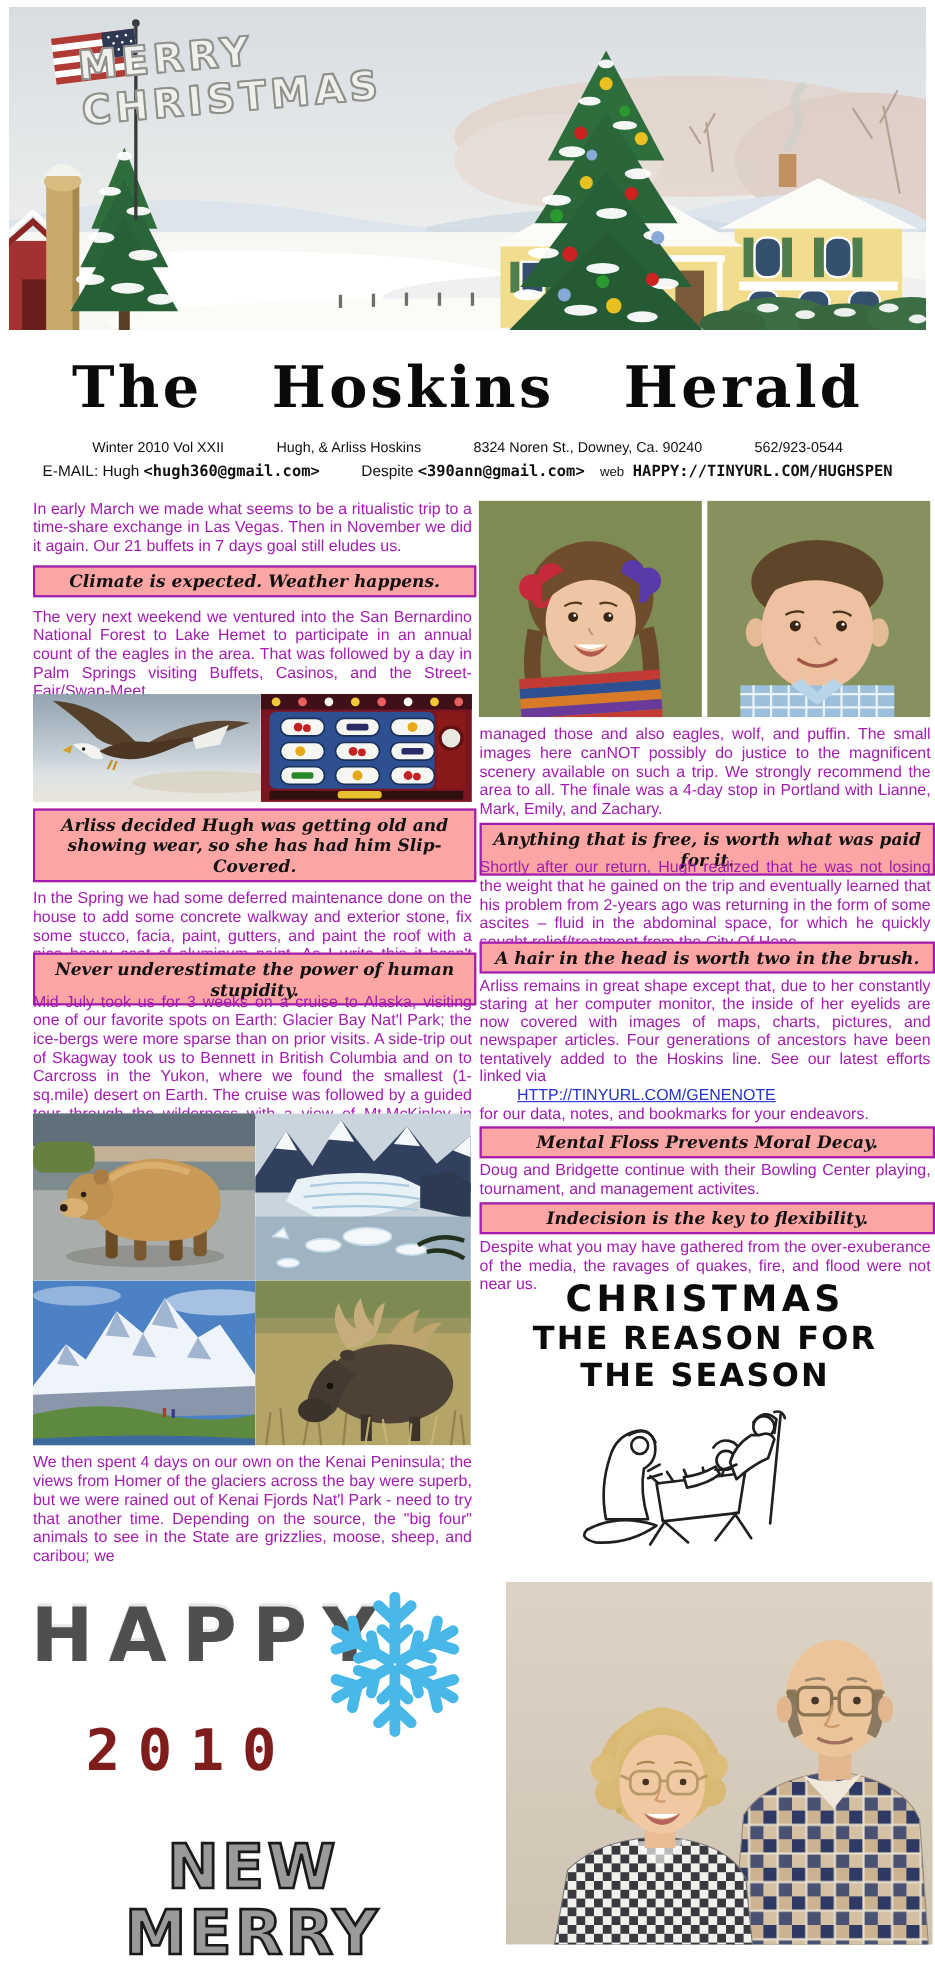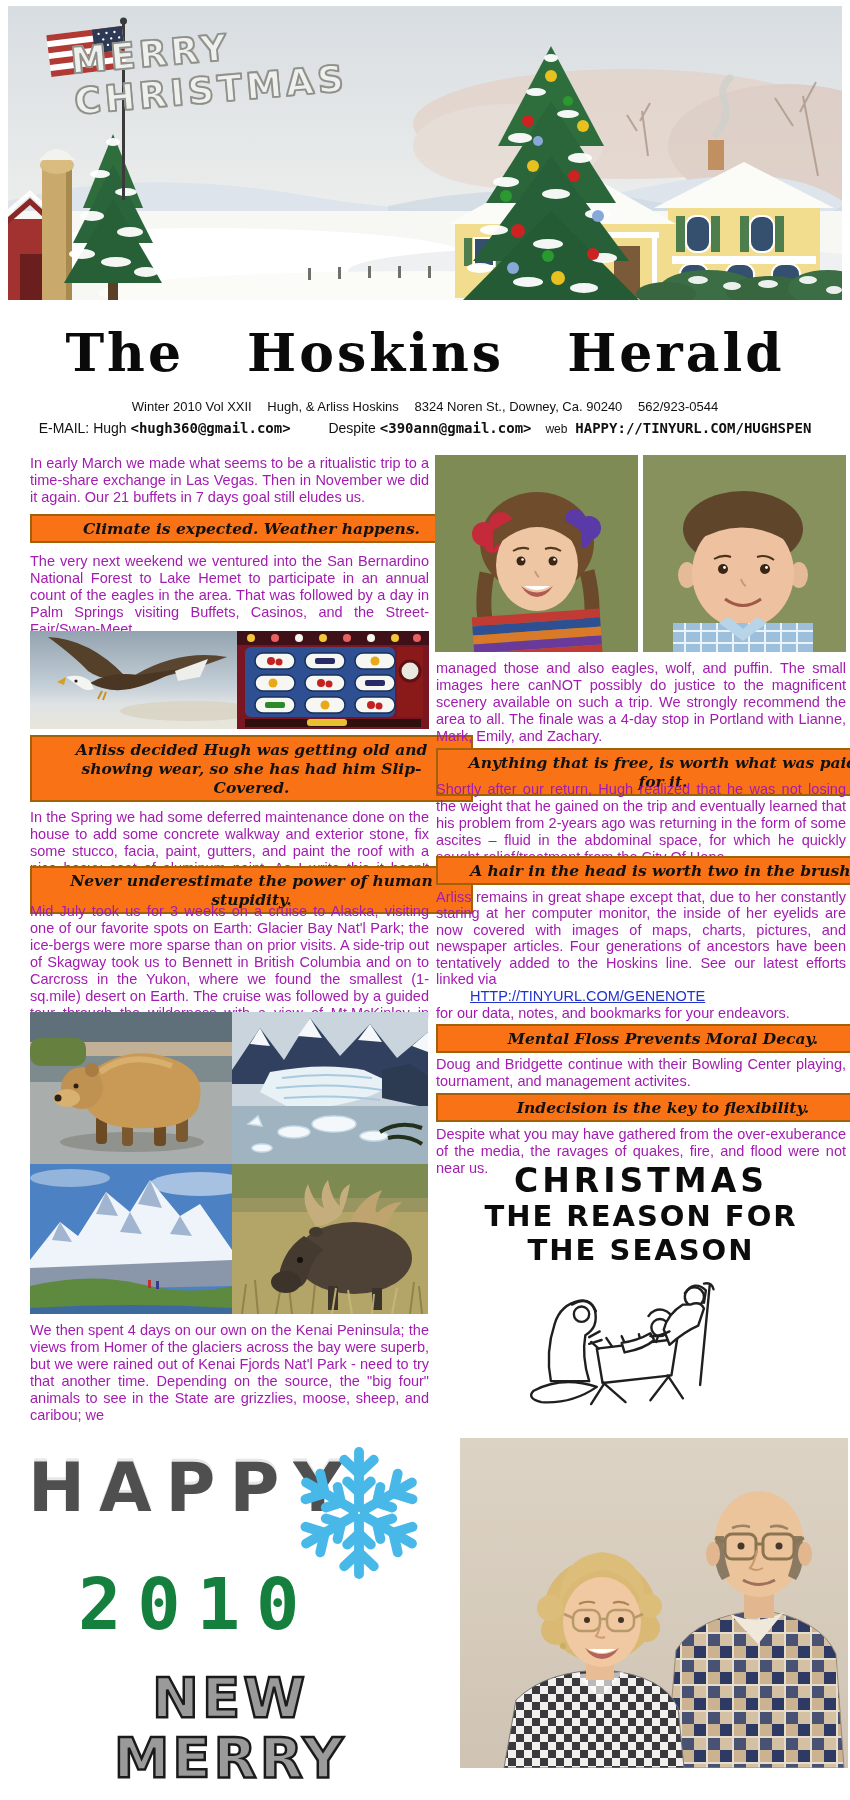--- a/index.html
+++ b/index.html
@@ -13,44 +13,44 @@
     transform:rotate(-5deg);
     font-family:"DejaVu Sans",sans-serif;font-weight:bold;font-size:36px;
     letter-spacing:4px;word-spacing:16px;color:#eef0ee;
     -webkit-text-stroke:1.6px #8f8f8a;
     text-shadow:1px 1px 0 #a8a8a2,-1px -1px 0 #a8a8a2,1px -1px 0 #a8a8a2,-1px 1px 0 #a8a8a2;}
   
   #title{top:322px;left:0;width:850px;text-align:center;
     font-family:"DejaVu Serif",serif;font-weight:bold;font-size:52px;line-height:62px;
     letter-spacing:3px;word-spacing:42px;color:#0a0a0a;}
   #issue-line{top:399px;left:0;width:850px;text-align:center;font-size:13px;color:#111;}
-  #issue-line span{margin:0 6px;text-align:center;}
+  #issue-line span{margin:0 22px;text-align:center;}
   #email-line{top:420px;left:0;width:850px;text-align:center;font-size:14px;color:#111;}
   .mono-b{font-family:"DejaVu Sans Mono",monospace;font-weight:bold;font-size:14px;}
   .web-sm{font-size:12px;margin:0 4px 0 10px;}
   
   .colL{left:30px;width:399px;}
   .colR{left:436px;width:410px;}
   .para{font-size:14.5px;line-height:17px;text-align:justify;color:#a21caf;}
-  .quote{border:2px solid #a16207;background:#f97316;text-align:center;
+  .quote{border:2px solid #a21caf;background:#fca5a5;text-align:center;
     font-family:"DejaVu Serif",serif;font-style:italic;font-weight:bold;
-    font-size:15.5px;line-height:19px;padding:3px 20px;}
+    font-size:15.5px;line-height:19px;padding:3px 0;}
   .photo{overflow:hidden;line-height:0;}
   .gene-link{color:#2233cc;text-decoration:underline;font-size:14.5px;cursor:pointer;}
   
   #celebrate{top:1162px;text-align:center;font-family:"DejaVu Sans",sans-serif;
     font-weight:800;color:#0c0c0c;}
   #celebrate .c1{font-size:33px;line-height:37px;letter-spacing:4px;}
   #celebrate .c2{font-size:29px;line-height:34px;letter-spacing:2px;}
   
   #happy{left:28px;top:1448px;font-family:"DejaVu Sans",sans-serif;font-weight:800;
     font-size:68px;letter-spacing:14px;color:#4f4f4f;
     text-shadow:0 -3px 0 #e8e8e8;}
   #year2010{left:78px;top:1562px;font-family:"DejaVu Sans Mono",monospace;font-weight:bold;
-    font-size:72px;letter-spacing:16px;color:#15803d;}
+    font-size:52px;letter-spacing:16px;color:#7f1d1d;}
   #newyear{left:30px;top:1668px;width:400px;text-align:center;
     font-family:"DejaVu Sans",sans-serif;font-weight:800;font-size:56px;line-height:60px;
     letter-spacing:3px;word-spacing:22px;color:#9a9a9a;-webkit-text-stroke:2.5px #1a1a1a;}
   #snowflake{left:290px;top:1444px;}
   #nativity{left:505px;top:1268px;}
   #couple{left:460px;top:1438px;}
 </style>
 </head>
 <body>
 

